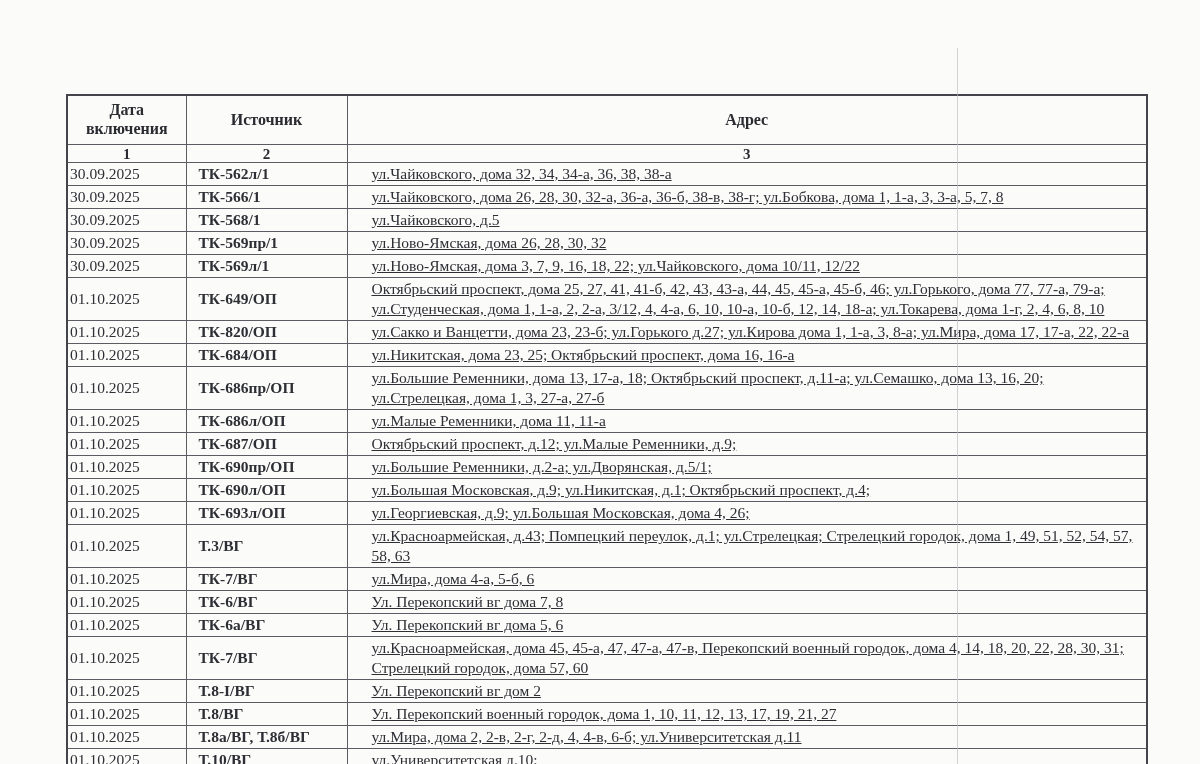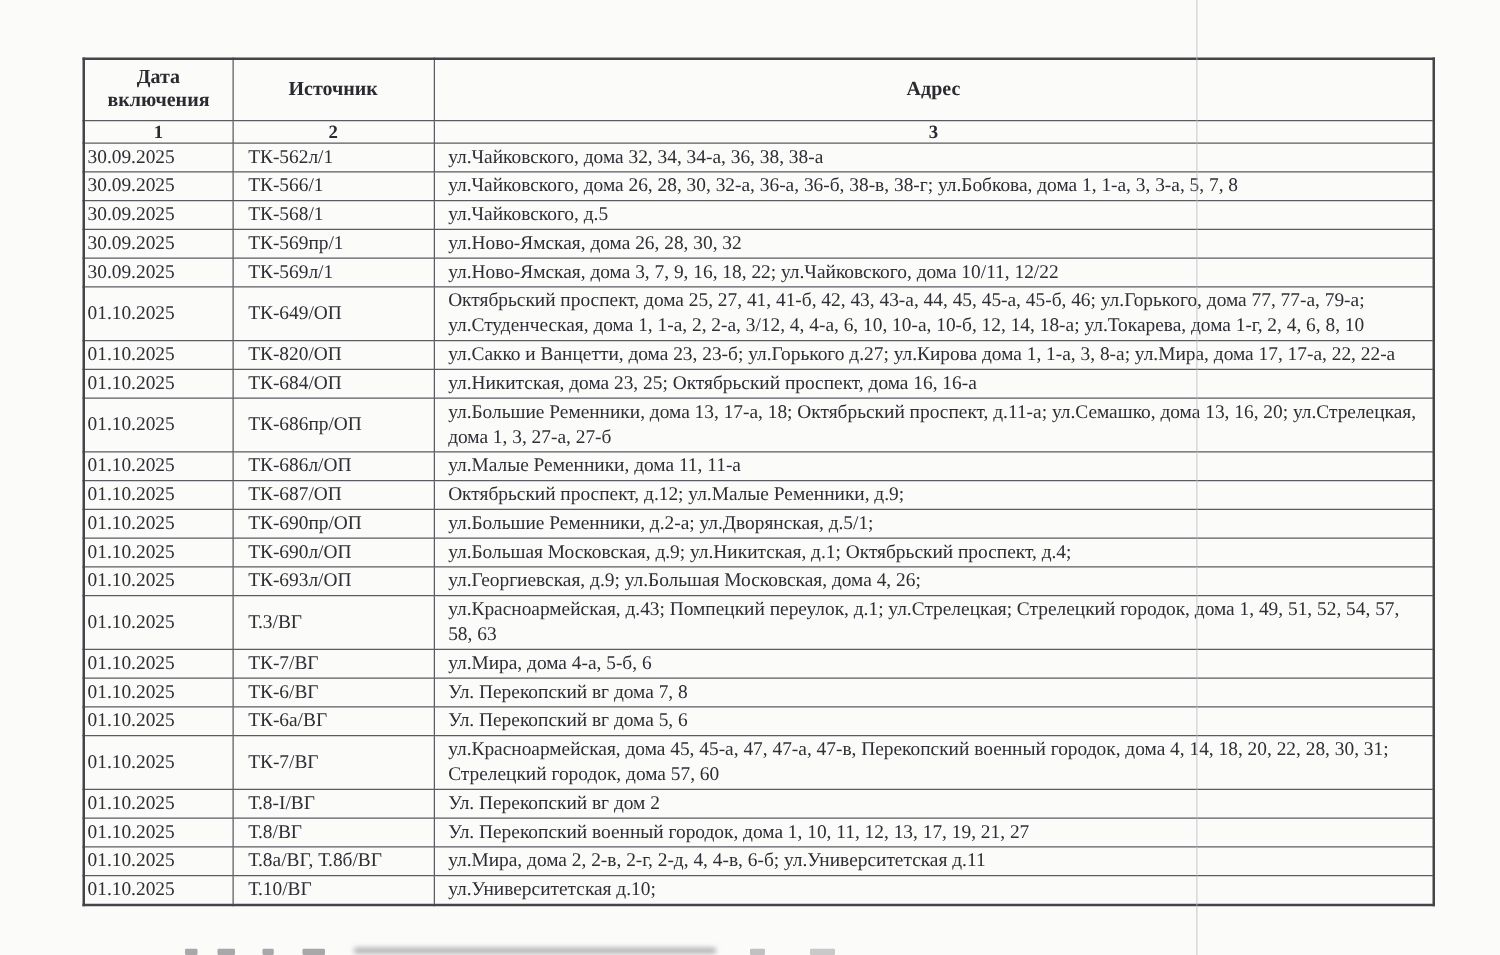--- a/index.html
+++ b/index.html
@@ -11,20 +11,21 @@
     height: 764px;
     background: #fbfbfa;
     font-family: "Liberation Serif", "DejaVu Serif", serif;
     color: #2e2f35;
     position: relative;
     overflow: hidden;
   }
   .scan-page {
     position: absolute;
     inset: 0;
+    margin-top: 48px;
   }
   table.sched {
     position: absolute;
     left: 66px;
     top: 46px;
     width: 1080px;
     border-collapse: collapse;
     table-layout: fixed;
     border: 2px solid #44454a;
   }
@@ -56,24 +57,26 @@
     padding: 1px 6px 1px 8px;
   }
   .sched td.date-cell {
     text-align: left;
     white-space: nowrap;
     padding: 1px 2px;
   }
   .sched td.source-cell {
     padding-left: 12px;
     white-space: nowrap;
+    font-weight: bold;
   }
   .sched td.address-cell {
-    padding-left: 11px;
+    padding-left: 24px;
     padding-right: 10px;
+    text-decoration: underline;
   }
   
   .fold-line {
     position: absolute;
     left: 957px;
     top: 0;
     width: 1px;
     height: 764px;
     background: #bcbcc1;
     opacity: 0.65;

